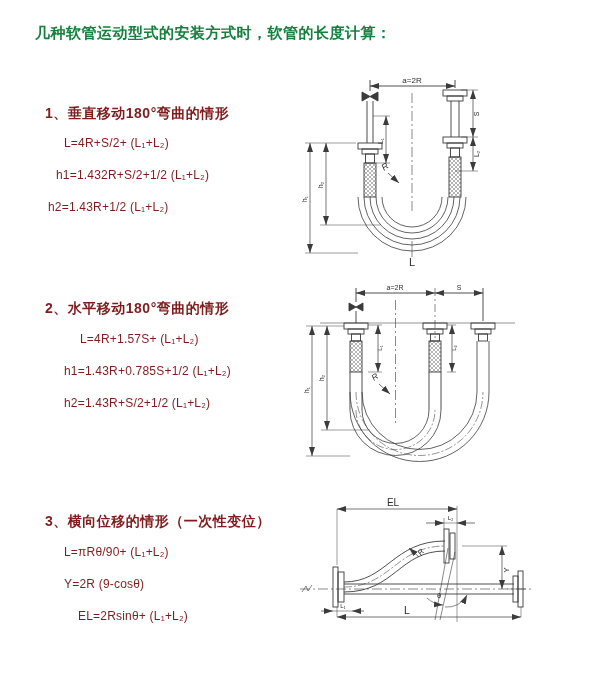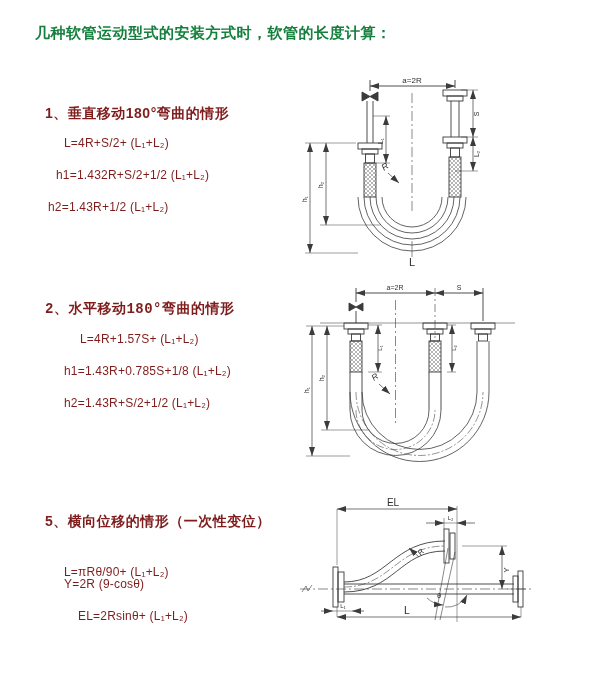--- a/index.html
+++ b/index.html
@@ -19,27 +19,27 @@
 </head>
 <body>
 
 <div class="abs title">几种软管运动型式的安装方式时，软管的长度计算：</div>
 
 <div class="abs sec-head" style="left:45px;top:105px;">1、垂直移动180°弯曲的情形</div>
 <div class="abs formula" style="left:64px;top:136px;">L=4R+S/2+ (L₁+L₂)</div>
 <div class="abs formula" style="left:56px;top:168px;">h1=1.432R+S/2+1/2 (L₁+L₂)</div>
 <div class="abs formula" style="left:48px;top:200px;">h2=1.43R+1/2 (L₁+L₂)</div>
 
-<div class="abs sec-head" style="left:45px;top:300px;font-family:Liberation Mono, monospace;">2、水平移动180°弯曲的情形</div>
+<div class="abs sec-head" style="left:45px;top:300px;">2、水平移动180°弯曲的情形</div>
 <div class="abs formula" style="left:80px;top:332px;">L=4R+1.57S+ (L₁+L₂)</div>
-<div class="abs formula" style="left:64px;top:364px;">h1=1.43R+0.785S+1/8 (L₁+L₂)</div>
+<div class="abs formula" style="left:64px;top:364px;">h1=1.43R+0.785S+1/2 (L₁+L₂)</div>
 <div class="abs formula" style="left:64px;top:396px;">h2=1.43R+S/2+1/2 (L₁+L₂)</div>
 
-<div class="abs sec-head" style="left:45px;top:513px;">5、横向位移的情形（一次性变位）</div>
-<div class="abs formula" style="left:64px;top:545px;margin-top:20px;">L=πRθ/90+ (L₁+L₂)</div>
+<div class="abs sec-head" style="left:45px;top:513px;">3、横向位移的情形（一次性变位）</div>
+<div class="abs formula" style="left:64px;top:545px;">L=πRθ/90+ (L₁+L₂)</div>
 <div class="abs formula" style="left:64px;top:577px;">Y=2R (9-cosθ)</div>
 <div class="abs formula" style="left:78px;top:609px;">EL=2Rsinθ+ (L₁+L₂)</div>
 
 <svg style="left:300px;top:63px;" width="260" height="205" viewBox="0 0 260 205">
   <defs>
     <marker id="a1" markerWidth="10" markerHeight="8" refX="9" refY="3" orient="auto-start-reverse" markerUnits="userSpaceOnUse">
       <path d="M0,0 L9,3 L0,6 Z" fill="#3b3b3b"></path>
     </marker>
     <pattern id="p1" width="4" height="4" patternUnits="userSpaceOnUse">
       <path d="M0,0 L4,4 M4,0 L0,4" stroke="#6a6a6a" stroke-width="0.5"></path>

